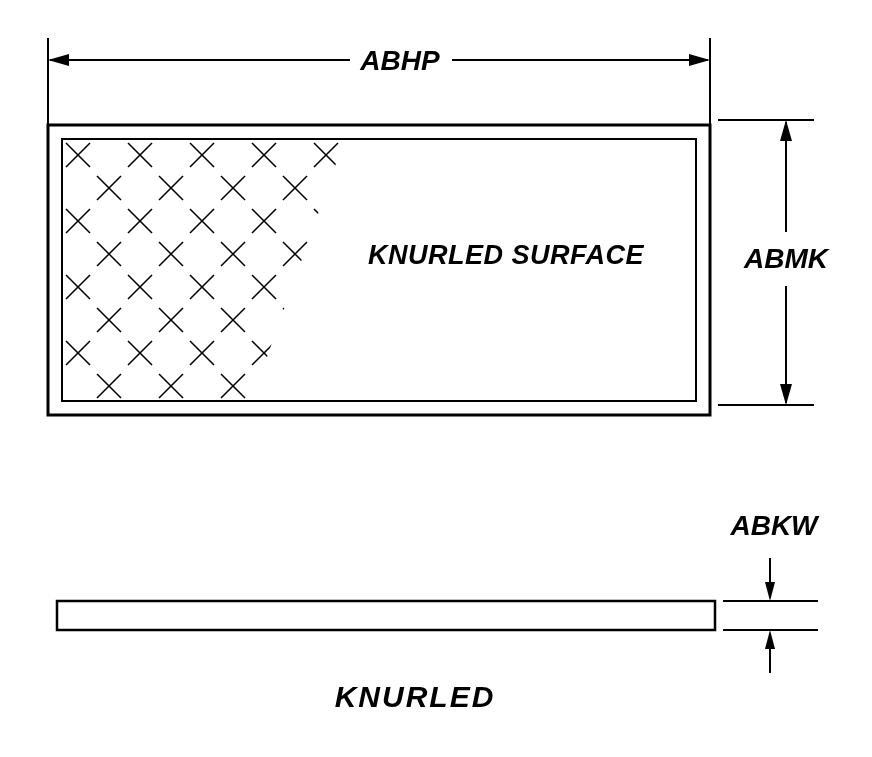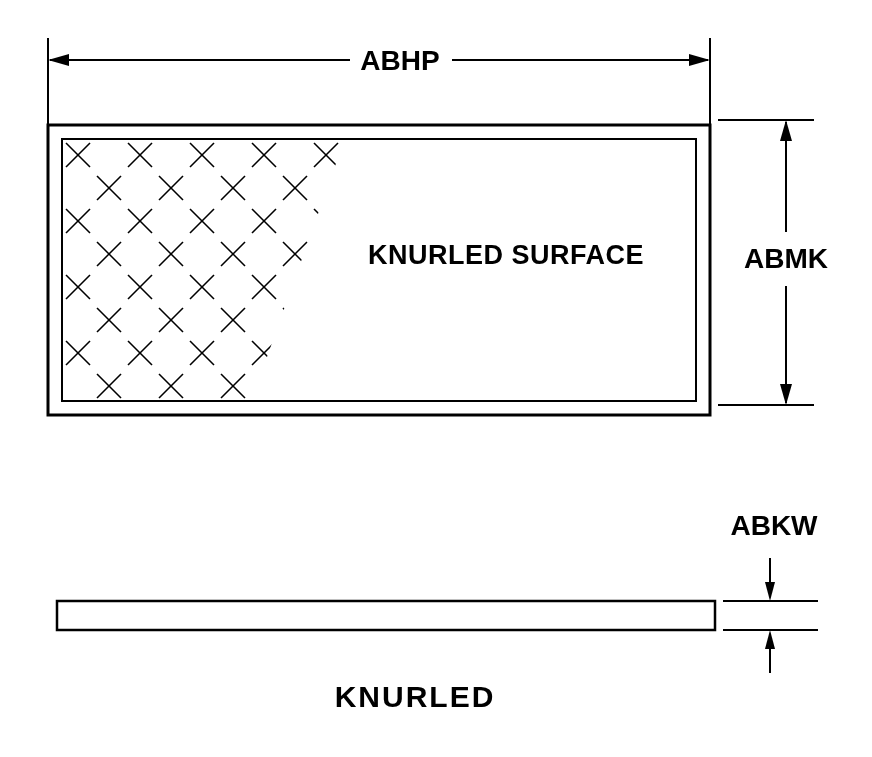--- a/index.html
+++ b/index.html
@@ -7,20 +7,21 @@
     padding: 0;
     background: #ffffff;
   }
   .canvas {
     position: relative;
     width: 872px;
     height: 757px;
     background: #ffffff;
     font-family: "Liberation Sans", "DejaVu Sans", sans-serif;
     overflow: hidden;
+    font-style: italic;
   }
   svg {
     display: block;
   }
   svg text {
     font-family: "Liberation Sans", "DejaVu Sans", sans-serif;
     font-weight: bold;
     fill: #000000;
   }
   .dim-label { font-size: 28px; }

